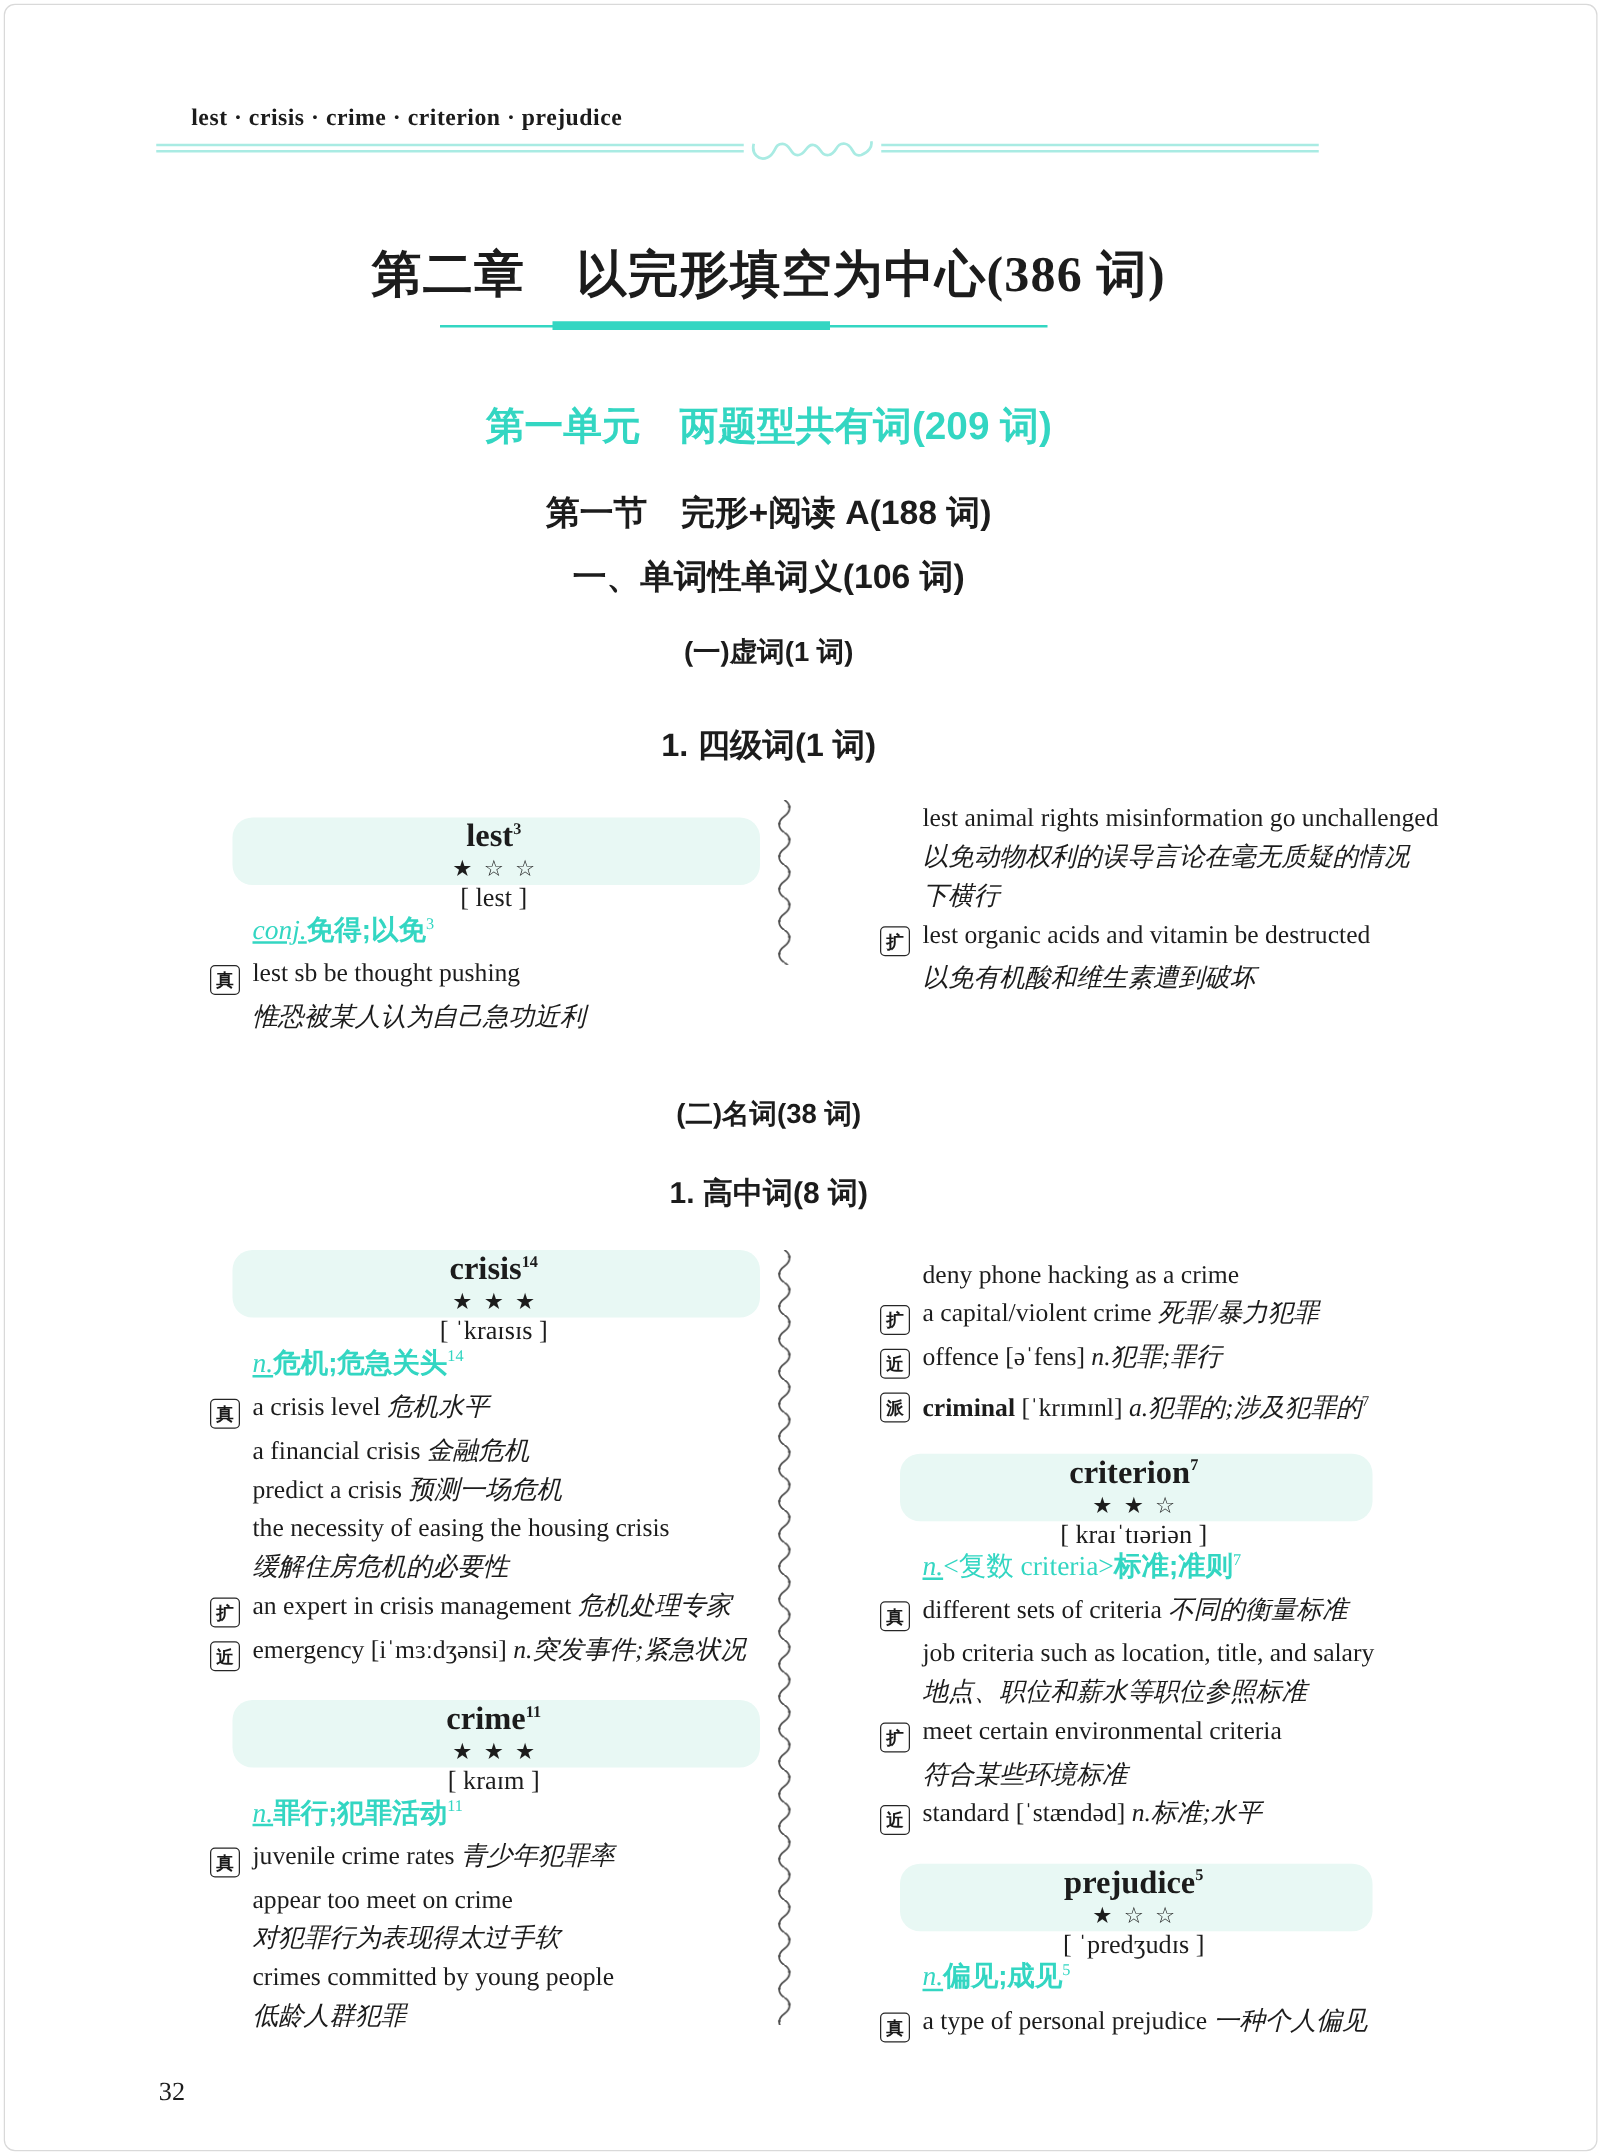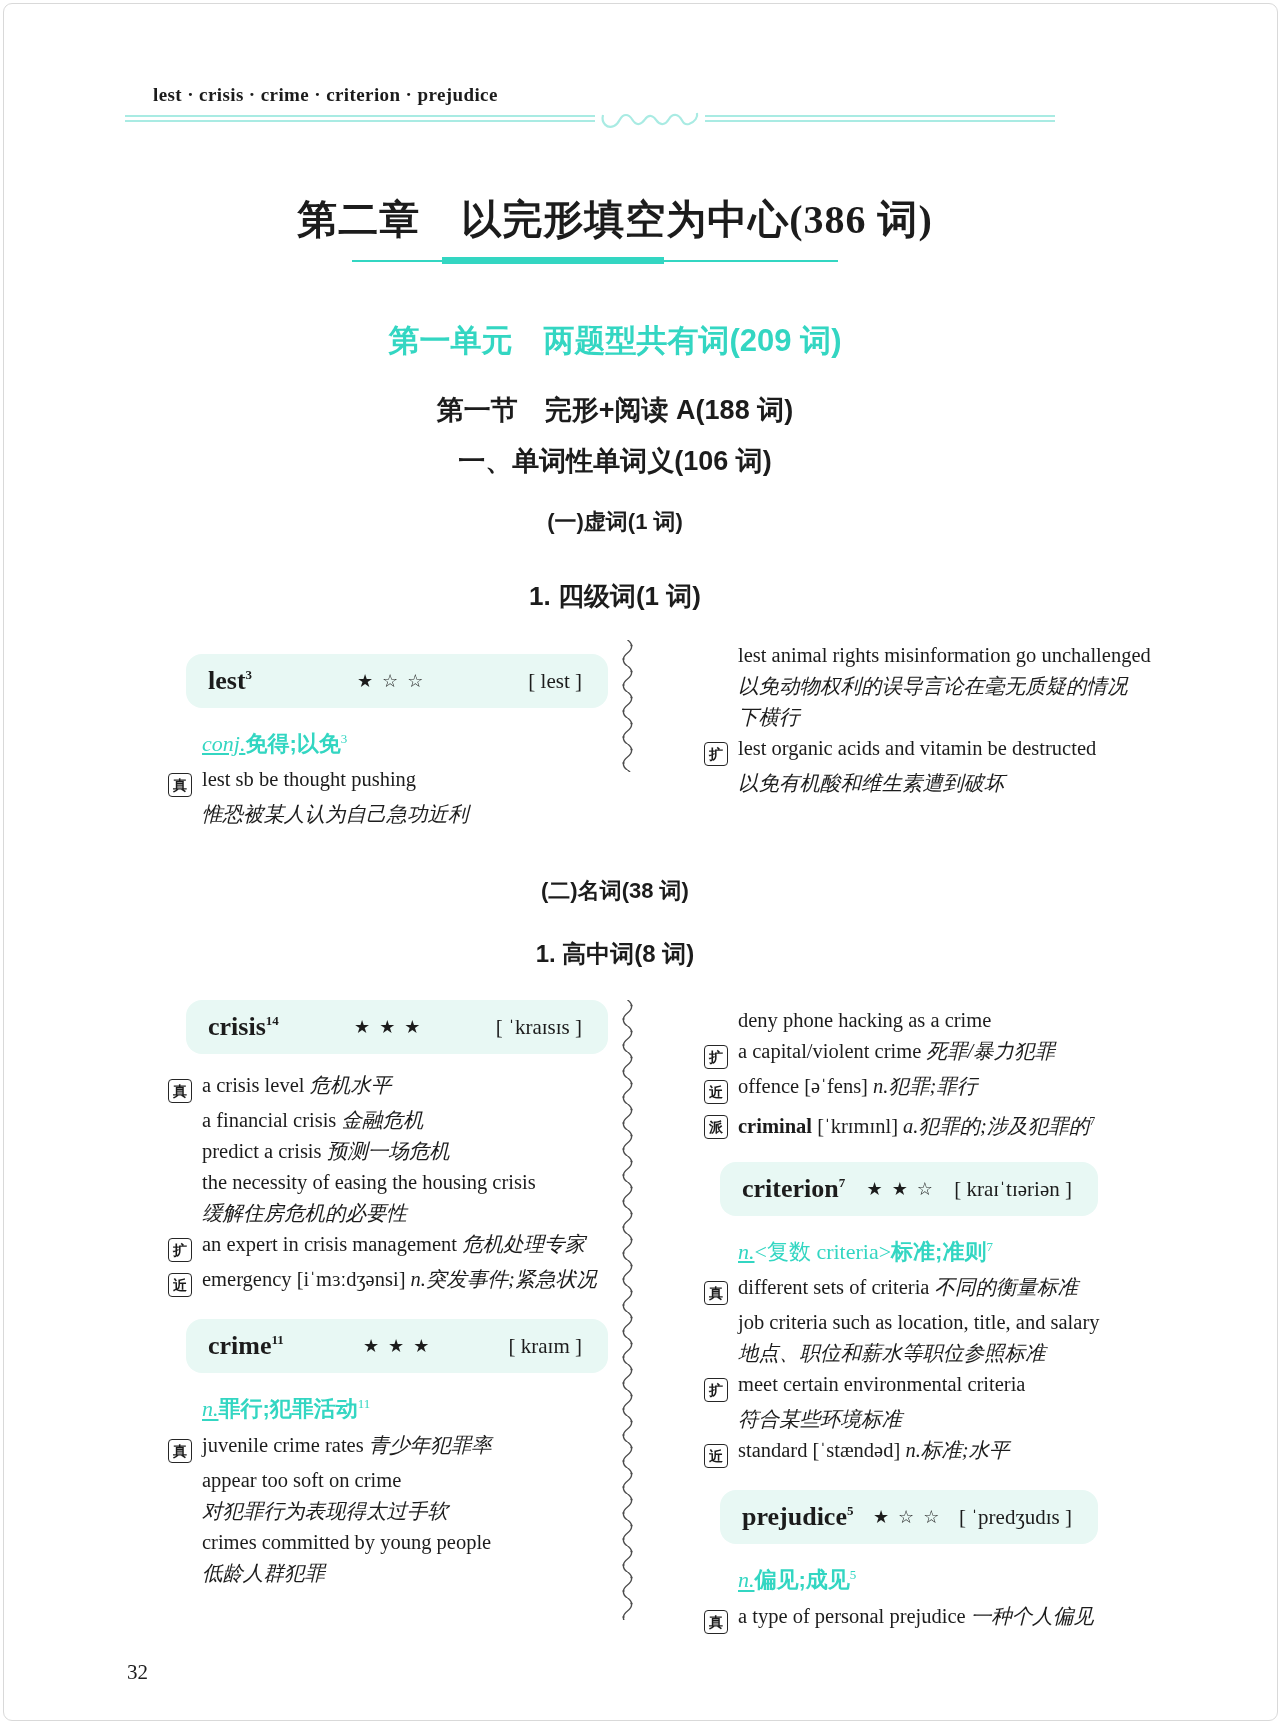--- a/index.html
+++ b/index.html
@@ -45,21 +45,21 @@
   .cols2{margin-top:30px;}
   .col-l{width:440px;flex:none;}
   .cols1 .col-l{padding-top:14px;}
   .divider{width:40px;flex:none;display:flex;justify-content:center;}
   .col-r{width:460px;flex:none;padding-left:56px;}
   .cols2 .col-r{padding-top:5px;}
 
   .wordbox{
     margin-left:18px;width:422px;height:54px;border-radius:16px;background:var(--mint);
     display:flex;align-items:center;justify-content:space-between;
-    padding:0 26px 0 22px;box-sizing:border-box;margin-bottom:16px;
+    padding:0 26px 0 22px;box-sizing:border-box;margin-bottom:16px;flex-direction:column;
   }
   .col-r .wordbox{margin-left:16px;width:378px;margin-top:20px;}
   .headword{font-size:26px;font-weight:bold;}
   .headword sup{font-size:13px;font-weight:bold;vertical-align:super;}
   .stars{font-size:18px;letter-spacing:9px;margin-right:-9px;white-space:nowrap;}
   .ipa{font-size:21px;white-space:nowrap;}
 
   .posline{margin-left:34px;margin-bottom:5px;color:var(--accent);font-size:22px;line-height:30px;white-space:nowrap;}
   .pos-abbr{font-style:italic;font-family:var(--serif);text-decoration:underline;}
   .pos-note{font-family:var(--serif);}
@@ -171,20 +171,23 @@
 </div>
 
 <div class="cols cols2">
   <div class="col-l">
 
     <div class="wordbox">
       <span class="headword"><span>crisis</span><sup>14</sup></span>
       <span class="stars">★★★</span>
       <span class="ipa">[ ˈkraɪsɪs ]</span>
     </div>
+    <div class="posline">
+      <span class="pos-abbr">n.</span><span class="pos-zh">危机;危急关头</span><sup>14</sup>
+    </div>
     <div class="line">
       <span class="tagcol"><span class="tg">真</span></span>
       <span class="lt"><span class="en">a crisis level </span><span class="zh">危机水平</span></span>
     </div>
     <div class="line">
       <span class="tagcol"></span>
       <span class="lt"><span class="en">a financial crisis </span><span class="zh">金融危机</span></span>
     </div>
     <div class="line">
       <span class="tagcol"></span>
@@ -214,21 +217,21 @@
     </div>
     <div class="posline">
       <span class="pos-abbr">n.</span><span class="pos-zh">罪行;犯罪活动</span><sup>11</sup>
     </div>
     <div class="line">
       <span class="tagcol"><span class="tg">真</span></span>
       <span class="lt"><span class="en">juvenile crime rates </span><span class="zh">青少年犯罪率</span></span>
     </div>
     <div class="line">
       <span class="tagcol"></span>
-      <span class="lt"><span class="en">appear too soft on crime</span></span>
+      <span class="lt"><span class="en">appear too meet on crime</span></span>
     </div>
     <div class="line">
       <span class="tagcol"></span>
       <span class="lt"><span class="zh">对犯罪行为表现得太过手软</span></span>
     </div>
     <div class="line">
       <span class="tagcol"></span>
       <span class="lt"><span class="en">crimes committed by young people</span></span>
     </div>
     <div class="line">

